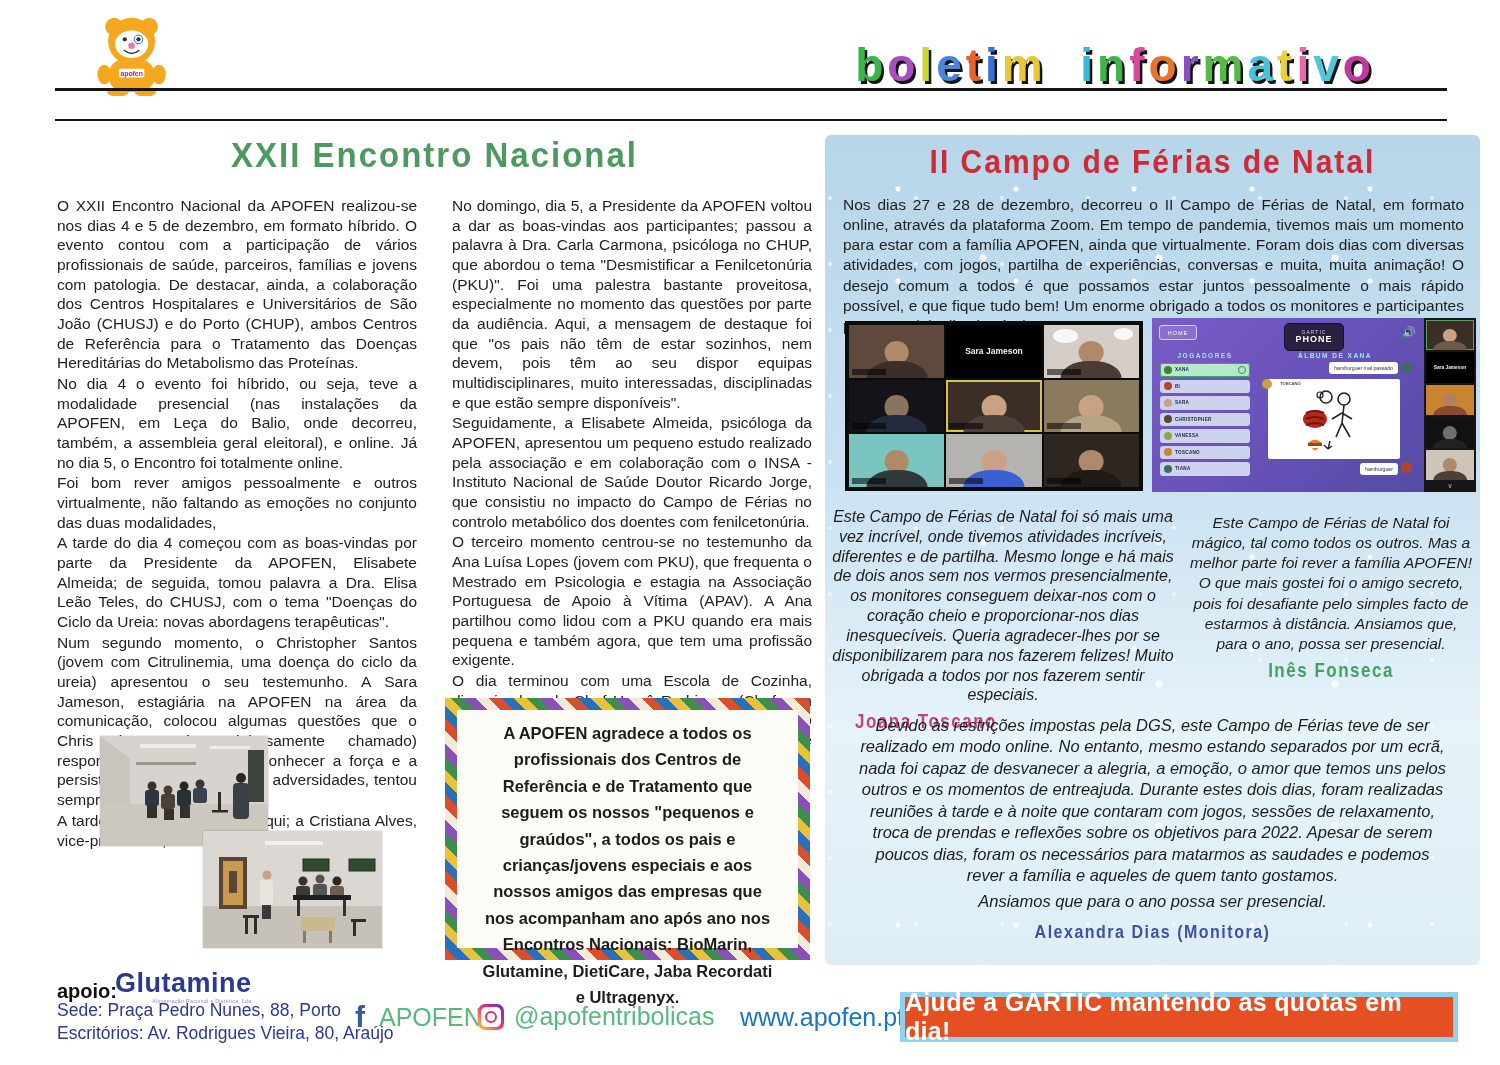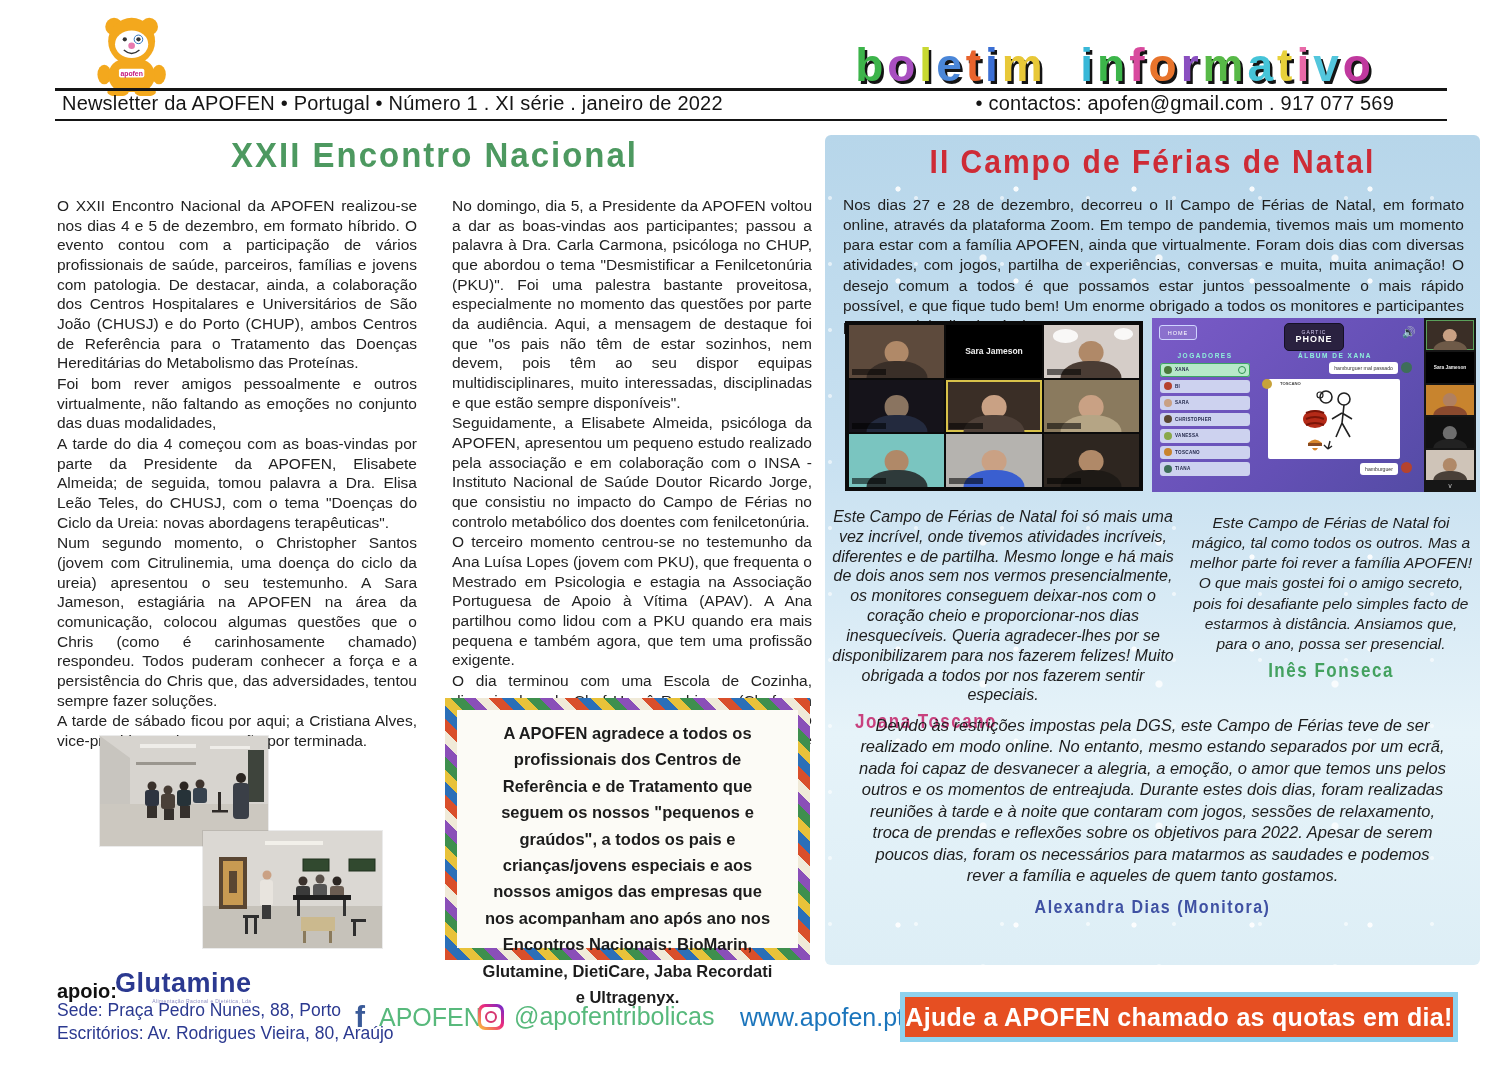--- a/index.html
+++ b/index.html
@@ -170,31 +170,28 @@
       <ellipse cx="66" cy="64" rx="7" ry="10" fill="#f3a81d"></ellipse>
       <rect x="14" y="48" width="48" height="34" rx="17" fill="#f3a81d"></rect>
       <rect x="25" y="58" width="26" height="9" rx="2" fill="#fff"></rect>
       <text x="38" y="65.5" text-anchor="middle" font-size="7" font-weight="bold" fill="#c4177c">apofen</text>
       <ellipse cx="24" cy="82" rx="11" ry="4.5" fill="#f3a81d"></ellipse>
       <ellipse cx="52" cy="82" rx="11" ry="4.5" fill="#f3a81d"></ellipse>
     </svg>
   </div>
   <div class="boletim"><span style="color: rgb(60, 180, 74);">b</span><span style="color: rgb(168, 79, 192);">o</span><span style="color: rgb(200, 216, 50);">l</span><span style="color: rgb(74, 134, 216);">e</span><span style="color: rgb(232, 99, 44);">t</span><span style="color: rgb(59, 111, 212);">i</span><span style="color: rgb(232, 200, 56);">m</span>&nbsp;&nbsp;<span style="color: rgb(57, 184, 216);">i</span><span style="color: rgb(60, 181, 74);">n</span><span style="color: rgb(216, 74, 158);">f</span><span style="color: rgb(232, 116, 44);">o</span><span style="color: rgb(138, 79, 192);">r</span><span style="color: rgb(87, 185, 71);">m</span><span style="color: rgb(69, 196, 216);">a</span><span style="color: rgb(232, 209, 58);">t</span><span style="color: rgb(232, 106, 168);">i</span><span style="color: rgb(83, 198, 220);">v</span><span style="color: rgb(192, 57, 158);">o</span></div>
   <div class="rule-a"></div>
-  <div class="issue-line">
-    <span>Newsletter da APOFEN  • Portugal  • Número 1 .   XI série . janeiro de 2022</span>
-    <span class="contacts">• contactos: apofen@gmail.com . 917 077 569</span>
-  </div>
   <div class="rule-b"></div>
 
   <section class="article">
     <h2 class="article-title">XXII Encontro Nacional</h2>
     <div class="cols">
       <div class="col">
         <p>O XXII Encontro Nacional da APOFEN realizou-se nos dias 4 e 5 de dezembro, em formato híbrido. O evento contou com a participação de vários profissionais de saúde, parceiros, famílias e jovens com patologia. De destacar, ainda, a colaboração dos Centros Hospitalares e Universitários de São João (CHUSJ) e do Porto (CHUP), ambos Centros de Referência para o Tratamento das Doenças Hereditárias do Metabolismo das Proteínas.</p>
+        <p>No dia 4 o evento foi híbrido, ou seja, teve a modalidade presencial (nas instalações da APOFEN, em Leça do Balio, onde decorreu, também, a assembleia geral eleitoral), e online. Já no dia 5, o Encontro foi totalmente online.</p>
         <p>Foi bom rever amigos pessoalmente e outros virtualmente, não faltando as emoções no conjunto das duas modalidades,</p>
         <p>A tarde do dia 4 começou com as boas-vindas por parte da Presidente da APOFEN, Elisabete Almeida; de seguida, tomou palavra a Dra. Elisa Leão Teles, do CHUSJ, com o tema "Doenças do Ciclo da Ureia: novas abordagens terapêuticas".</p>
         <p>Num segundo momento,  o Christopher  Santos (jovem com Citrulinemia, uma doença do ciclo da ureia) apresentou o seu testemunho. A Sara Jameson, estagiária na APOFEN na área da comunicação, colocou algumas questões que o Chris (como é carinhosamente chamado) respondeu. Todos puderam conhecer a força e a persistência do Chris que, das adversidades, tentou sempre fazer soluções.</p>
         <p>A tarde de sábado ficou por aqui; a Cristiana Alves, vice-presidente, deu a sessão por terminada.</p>
       </div>
       <div class="col">
         <p>No domingo, dia 5, a Presidente da APOFEN voltou a dar as boas-vindas aos participantes; passou a palavra à Dra. Carla Carmona, psicóloga no CHUP, que abordou o tema "Desmistificar a Fenilcetonúria (PKU)". Foi uma palestra bastante proveitosa, especialmente no momento das questões por parte da audiência. Aqui, a mensagem de destaque foi que "os pais não têm de estar sozinhos, nem devem, pois têm ao seu dispor equipas multidisciplinares, muito interessadas, disciplinadas e que estão sempre disponíveis".</p>
         <p>Seguidamente, a Elisabete Almeida, psicóloga da APOFEN, apresentou um pequeno estudo realizado pela associação e em colaboração com o INSA - Instituto Nacional de Saúde Doutor Ricardo Jorge, que consistiu no impacto do Campo de Férias no controlo metabólico dos doentes com fenilcetonúria.</p>
         <p>O terceiro momento centrou-se no testemunho da Ana Luísa Lopes (jovem com PKU), que frequenta o Mestrado em Psicologia e estagia na Associação Portuguesa de Apoio à Vítima (APAV). A Ana partilhou como lidou com a PKU quando era mais pequena e também agora, que tem uma profissão exigente.</p>
         <p>O dia terminou com uma Escola de Cozinha, dinamizada pelo Chef Hervê Rodrigues (Chef com PKU). O Hervê confecionou o seu famoso "Semifrio do Hervê", a pedido de muitas famílias, já que tantas crianças adoram.</p>
@@ -390,20 +387,21 @@
       <span>Este Campo de Férias de Natal foi só mais uma vez incrível, onde tivemos atividades incríveis, diferentes e de partilha. Mesmo longe e há mais de dois anos sem nos vermos presencialmente, os monitores conseguem deixar-nos com o coração cheio e proporcionar-nos dias inesquecíveis. Queria agradecer-lhes por se disponibilizarem para nos fazerem felizes! Muito obrigada a todos por nos fazerem sentir especiais.</span>
       <div class="sig pink">Joana Toscano</div>
     </div>
     <div class="testimonial t2">
       <span>Este Campo de Férias de Natal foi mágico, tal como todos os outros. Mas a melhor parte foi rever a família APOFEN! O que mais gostei foi o amigo secreto, pois foi desafiante pelo simples facto de estarmos à distância. Ansiamos que, para o ano, possa ser presencial.</span>
       <div class="sig green">Inês Fonseca</div>
     </div>
 
     <div class="closing">
       <span>Devido às restrições impostas pela DGS, este Campo de Férias teve de ser realizado em modo online. No entanto, mesmo estando separados por um ecrã, nada foi capaz de desvanecer a alegria, a emoção, o amor que temos uns pelos outros e os momentos de entreajuda. Durante estes dois dias, foram realizadas reuniões à tarde e à noite que contaram com jogos, sessões de relaxamento, troca de prendas e reflexões sobre os objetivos para 2022. Apesar de serem poucos dias, foram os necessários para matarmos as saudades e podemos rever a família e aqueles de quem tanto gostamos.</span>
+      <div class="line2">Ansiamos que para o ano possa ser presencial.</div>
       <div class="sig blue">Alexandra Dias (Monitora)</div>
     </div>
   </section>
 
   <span class="apoio">apoio:</span>
   <div class="glutamine">
     <div class="glu-word">Glutamine</div>
     <div class="glu-tag">Alimentação Racional e Dietética, Lda</div>
   </div>
   <div class="addr addr1">Sede: Praça Pedro Nunes, 88, Porto</div>
@@ -411,14 +409,14 @@
 
   <div class="fb">
     <span class="fb-icon">f</span>
     <span class="social-label">APOFEN</span>
   </div>
   <div class="igwrap">
     <span class="ig-icon"></span>
     <span class="social-label">@apofentribolicas</span>
   </div>
   <div class="site">www.apofen.pt</div>
-  <div class="banner">Ajude a APOFEN chamado as quotas em dia!</div>
+  <div class="banner">Ajude a GARTIC mantendo as quotas em dia!</div>
 </div>
 
 </body></html>

